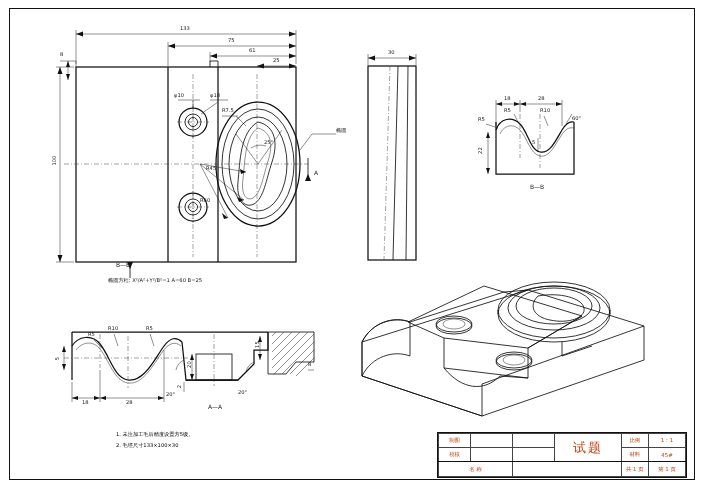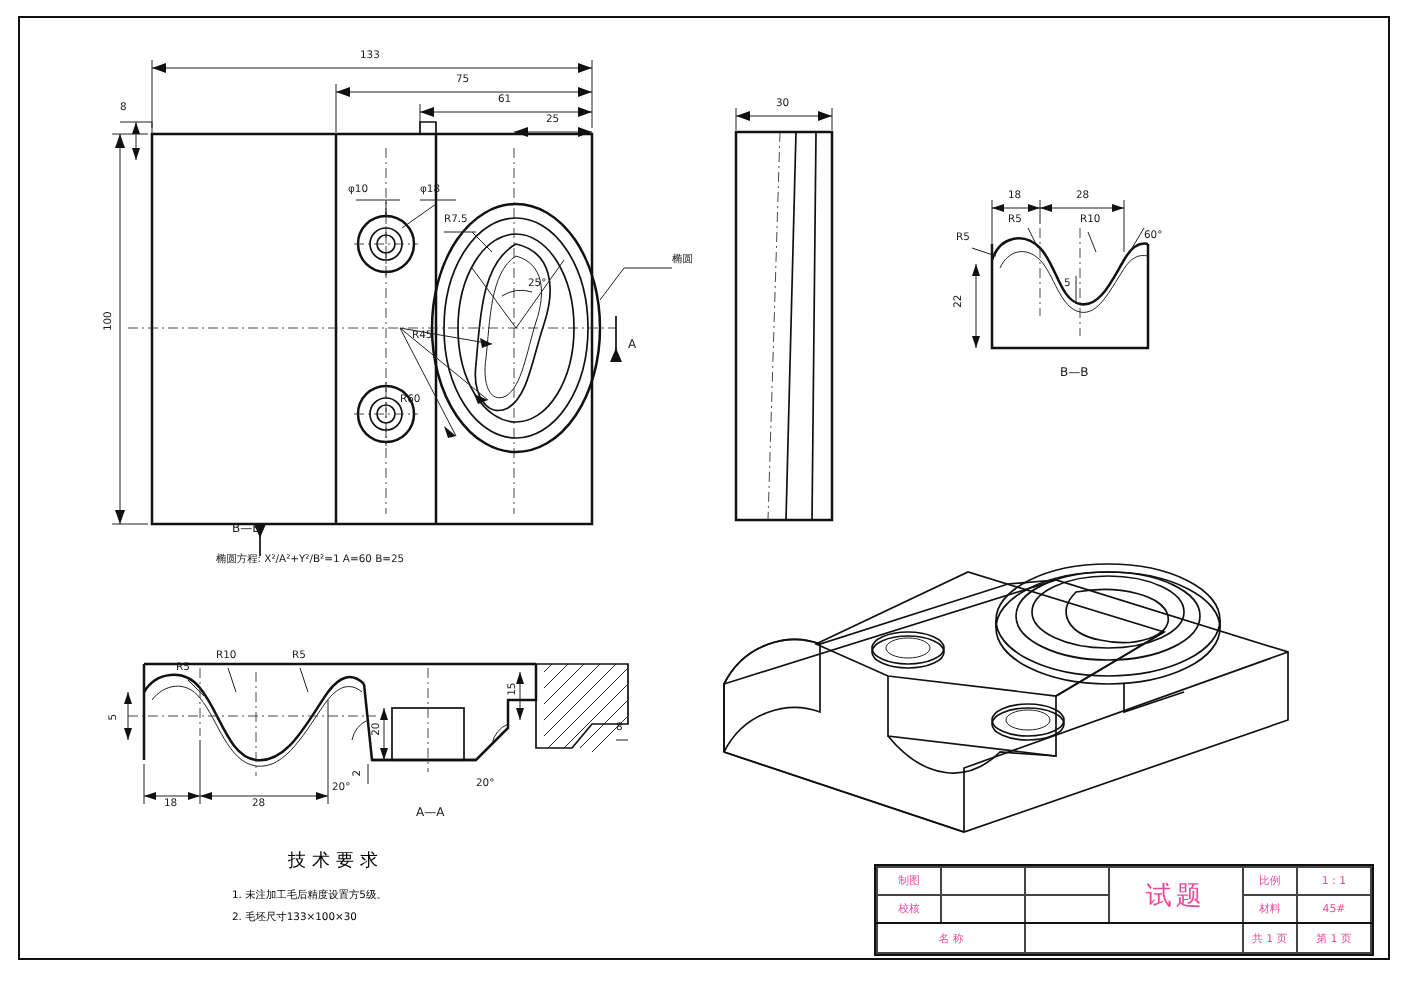--- a/index.html
+++ b/index.html
@@ -7,21 +7,21 @@
   #sheet{position:absolute;left:0;top:0;width:709px;height:500px;background:#ffffff;}
   #frame{position:absolute;left:9px;top:8px;width:686px;height:472px;border:1.6px solid #111;box-sizing:border-box;background:#fff;}
   .vw{position:absolute;}
   svg{display:block;overflow:visible;}
   .t{position:absolute;font-family:"DejaVu Sans",sans-serif;color:#1a1a1a;white-space:nowrap;line-height:1;}
   .dim{font-size:5.2px;}
   .dim6{font-size:6px;}
   
   #tb{position:absolute;left:437px;top:432px;width:250px;height:46px;border:1.4px solid #111;box-sizing:border-box;background:#fff;}
   #tb table{width:100%;height:100%;border-collapse:collapse;}
-  #tb td{border:0.7px solid #444;font-size:5.4px;text-align:center;color:#ec4899;padding:0;}
+  #tb td{border:0.7px solid #444;font-size:5.4px;text-align:center;color:#c2410c;padding:0;}
   #tb td.thick{border-bottom:1.3px solid #111;}
   #tb .title{font-size:13px;letter-spacing:2px;}
   .tr-txt{position:absolute;}
   .tr-h{font-size:9px;letter-spacing:3px;}
   .tr-l{font-size:5.2px;}
   .ctr{stroke:#333;stroke-width:.45;stroke-dasharray:5 2 1 2;}
   .th{stroke:#111;stroke-width:1.25;fill:none;}
   .md{stroke:#111;stroke-width:.85;fill:none;}
   .tn{stroke:#222;stroke-width:.5;fill:none;}
 </style>
@@ -323,21 +323,20 @@
       <ellipse cx="182" cy="96" rx="11" ry="5" class="tn"></ellipse>
 
       <path d="M230 78 L230 92 L260 82" class="md"></path>
     </svg>
   </div>
 
   <span class="t dim" style="left:108px;top:278px;">椭圆方程: X²/A²+Y²/B²=1    A=60    B=25</span>
   <span class="t dim6" style="left:116px;top:262px;">B—B</span>
 
   <div class="tr-txt" style="left:116px;top:424px;width:220px;">
-    <div class="tr-h" style="margin-left:28px;">技术要求</div>
     <div class="tr-l" style="margin-top:7px;">1. 未注加工毛后精度设置方5级。</div>
     <div class="tr-l" style="margin-top:4px;">2. 毛坯尺寸133×100×30</div>
   </div>
 
   <div id="tb">
     <table>
       <tbody>
           <tr style="height:33%">
         <td style="width:13%">制图</td>
         <td style="width:17%"></td>

